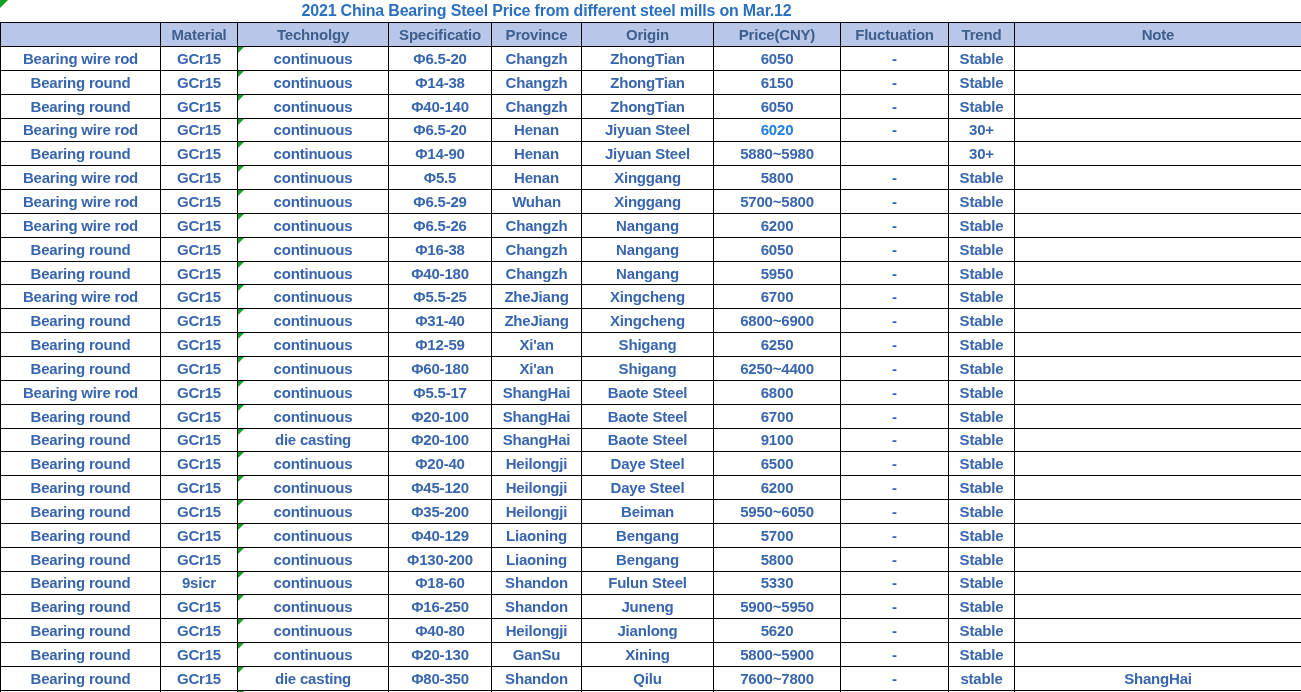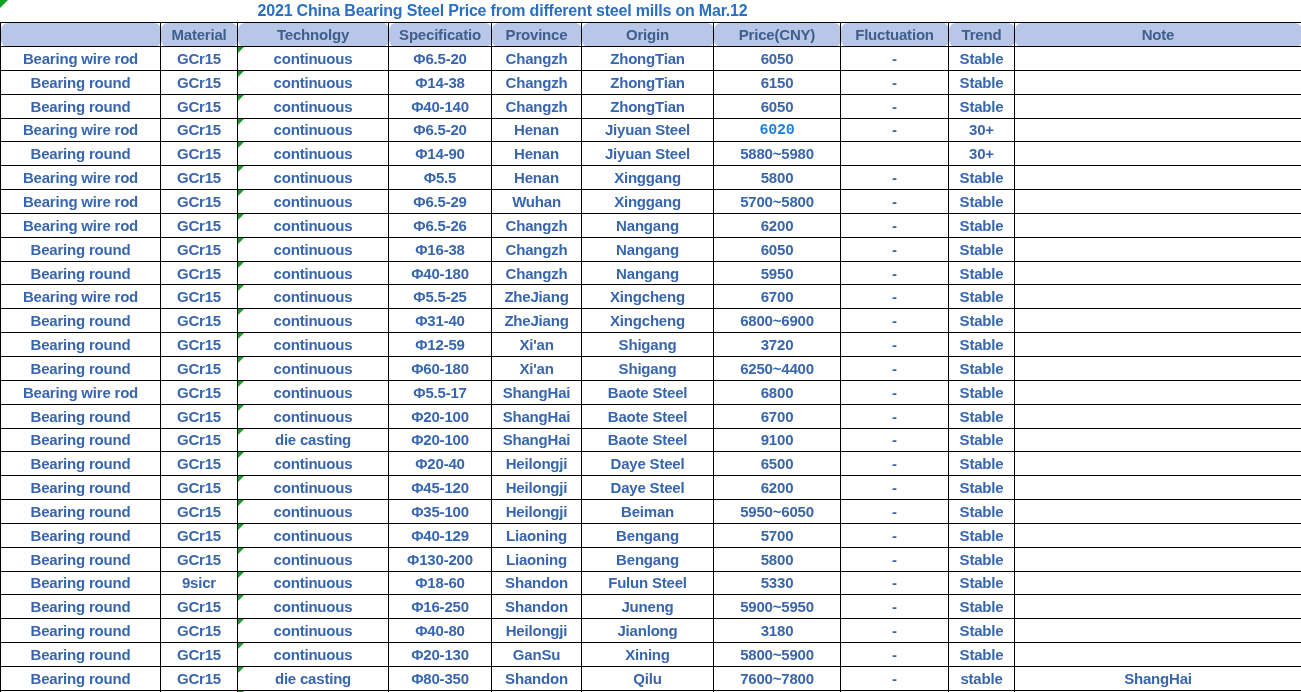--- a/index.html
+++ b/index.html
@@ -4,50 +4,50 @@
 <style>
   html,body { margin:0; padding:0; }
   body {
     width:1301px; height:692px; background:#ffffff; overflow:hidden;
     font-family:"Liberation Sans", sans-serif; font-weight:bold;
     letter-spacing:-0.2px;
   }
   .sheet { position:relative; width:1301px; }
 
   
-  .title-row { position:relative; height:22px; }
+  .title-row { position:relative; height:22px;padding-left:44px; }
   .corner-tri {
     position:absolute; top:0; left:0; width:0; height:0;
     border-top:8px solid #12a024; border-right:8px solid transparent;
   }
   .title-text {
     display:block; width:1005px; text-align:center;
     font-size:16px; line-height:22px; color:#2a6fc0; white-space:nowrap;
   }
 
   
   table { border-collapse:collapse; table-layout:fixed; width:1301px; }
   th, td {
     border:1px solid #000; padding:0; margin:0;
     text-align:center; vertical-align:middle;
     overflow:hidden; white-space:nowrap; position:relative;
   }
   thead th {
     background:#b8c6e8; color:#3e5e8c;
-    font-size:15px; height:23px; font-weight:bold;border-radius:7px;
+    font-size:15px; height:23px; font-weight:bold;
   }
   tbody td {
     color:#3866ae; font-size:15px; height:22.85px; font-weight:bold;
     background:#ffffff;
   }
   .err-tri {
     position:absolute; top:0; left:0; width:0; height:0;
     border-top:6px solid #12a024; border-right:6px solid transparent;
   }
-  .price-bright { color:#1e7fe0;font-family:Liberation Mono, monospace; }
+  .price-bright { color:#1e7fe0; }
 </style>
 </head>
 <body>
 
 <div class="sheet">
 
   <div class="title-row">
     <span class="corner-tri"></span>
     <span class="title-text">2021 China Bearing Steel Price from different steel mills on  Mar.12</span>
   </div>
@@ -224,21 +224,21 @@
           <td><span>Stable</span></td>
           <td><span></span></td>
         </tr>
         <tr>
           <td><span>Bearing round</span></td>
           <td><span>GCr15</span></td>
           <td><span class="err-tri"></span><span>continuous</span></td>
           <td><span>Φ12-59</span></td>
           <td><span>Xi'an</span></td>
           <td><span>Shigang</span></td>
-          <td><span>3720</span></td>
+          <td><span>6250</span></td>
           <td><span>-</span></td>
           <td><span>Stable</span></td>
           <td><span></span></td>
         </tr>
         <tr>
           <td><span>Bearing round</span></td>
           <td><span>GCr15</span></td>
           <td><span class="err-tri"></span><span>continuous</span></td>
           <td><span>Φ60-180</span></td>
           <td><span>Xi'an</span></td>
@@ -305,21 +305,21 @@
           <td><span>Daye  Steel</span></td>
           <td><span>6200</span></td>
           <td><span>-</span></td>
           <td><span>Stable</span></td>
           <td><span></span></td>
         </tr>
         <tr>
           <td><span>Bearing round</span></td>
           <td><span>GCr15</span></td>
           <td><span class="err-tri"></span><span>continuous</span></td>
-          <td><span>Φ35-100</span></td>
+          <td><span>Φ35-200</span></td>
           <td><span>Heilongji</span></td>
           <td><span>Beiman</span></td>
           <td><span>5950~6050</span></td>
           <td><span>-</span></td>
           <td><span>Stable</span></td>
           <td><span></span></td>
         </tr>
         <tr>
           <td><span>Bearing round</span></td>
           <td><span>GCr15</span></td>
@@ -368,21 +368,21 @@
           <td><span>Stable</span></td>
           <td><span></span></td>
         </tr>
         <tr>
           <td><span>Bearing round</span></td>
           <td><span>GCr15</span></td>
           <td><span class="err-tri"></span><span>continuous</span></td>
           <td><span>Φ40-80</span></td>
           <td><span>Heilongji</span></td>
           <td><span>Jianlong</span></td>
-          <td><span>3180</span></td>
+          <td><span>5620</span></td>
           <td><span>-</span></td>
           <td><span>Stable</span></td>
           <td><span></span></td>
         </tr>
         <tr>
           <td><span>Bearing round</span></td>
           <td><span>GCr15</span></td>
           <td><span class="err-tri"></span><span>continuous</span></td>
           <td><span>Φ20-130</span></td>
           <td><span>GanSu</span></td>

